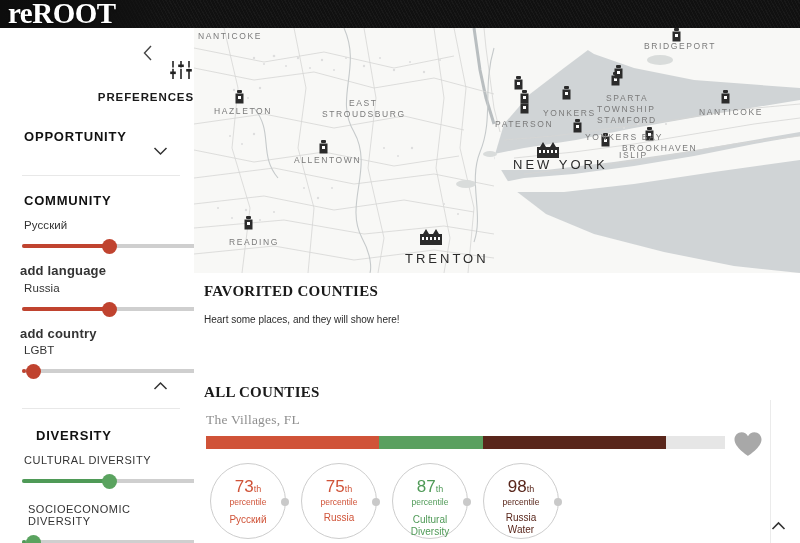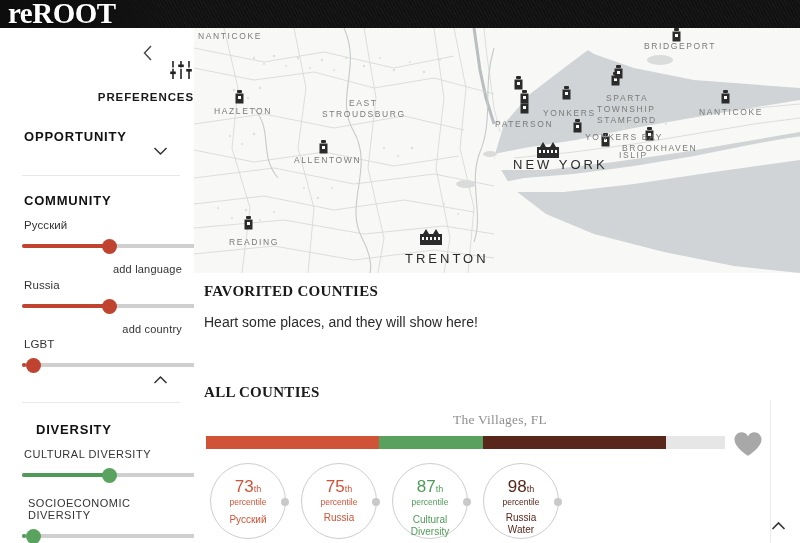--- a/index.html
+++ b/index.html
@@ -94,21 +94,21 @@
   .thumb {
     position:absolute; top:1px; width:15px; height:15px; border-radius:50%;
     transform:translateX(-7px);
   }
   .red .fill { background:#c0432f; }
   .red .thumb { background:#c0432f; }
   .green .fill { background:#4f9a57; }
   .green .thumb { background:#5aa35f; }
 
   .add-link {
-    font-size:11px; font-weight:400; color:#333; text-align:right;
+    font-size:13px; font-weight:700; color:#333; text-align:left;
     margin:9px 0 0 0; letter-spacing:.2px; cursor:pointer;
   }
 
   
   .main {
     position:absolute; left:194px; top:28px; width:606px; height:515px;
     background:#fff; overflow:hidden;
   }
 
   
@@ -127,34 +127,33 @@
   .pin { position:absolute; }
 
   
   .fav-section { position:absolute; left:0; top:255px; width:606px; }
   .h-serif {
     font-family:"Liberation Serif", serif;
     font-size:15px; font-weight:700; color:#1a1a1a;
     letter-spacing:.3px;
   }
   .fav-title { margin-left:10px; }
-  .fav-sub { margin:14px 0 0 10px; font-size:14px; color:#2b2b2b; }
+  .fav-sub { margin:14px 0 0 10px; font-size:10px; color:#2b2b2b; }
 
   
   .all-section { position:absolute; left:0; top:356px; width:606px; }
   .all-title { margin-left:10px; }
   .county-card {
     position:absolute; left:4px; top:28px; width:596px; height:131px;
     background:#fff;
   }
   .county-name {
     font-family:"Liberation Serif", serif;
     font-size:13.5px; color:#8f8f8f; margin:0 0 6px 8px;
     letter-spacing:.2px;
-    text-align:center;
   }
   .bar-row { position:relative; height:16px; margin-left:8px; }
   .bar {
     position:absolute; left:0; top:2px; width:519px; height:13px;
     background:#e6e6e6; display:flex; overflow:hidden;
   }
   .seg { height:13px; }
   .heart {
     position:absolute; left:527px; top:-3px; cursor:pointer;
   }

